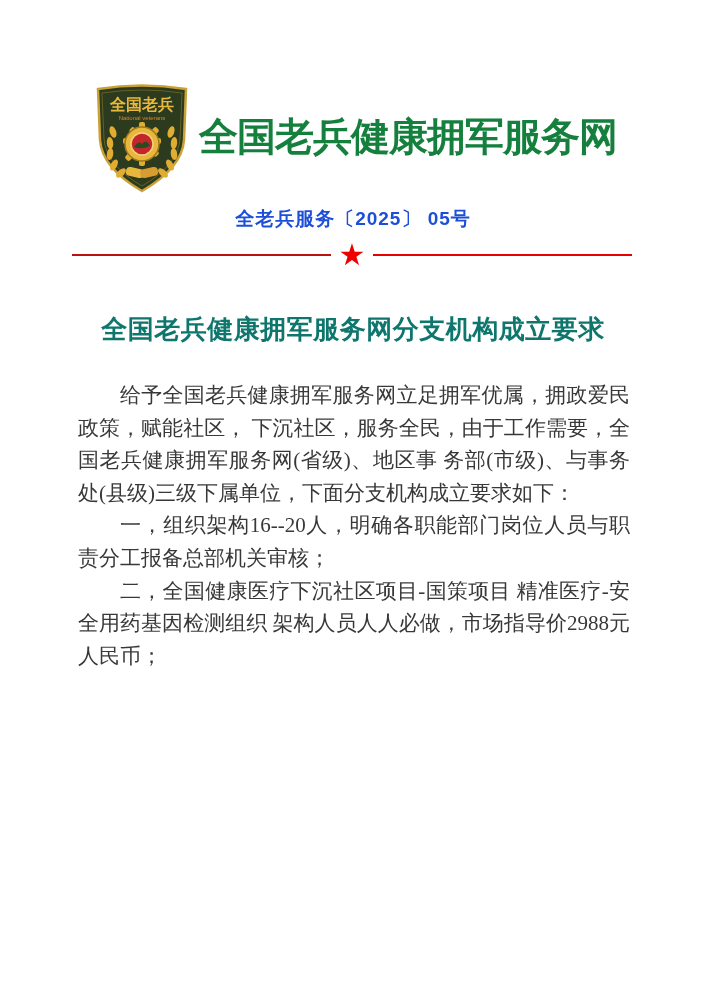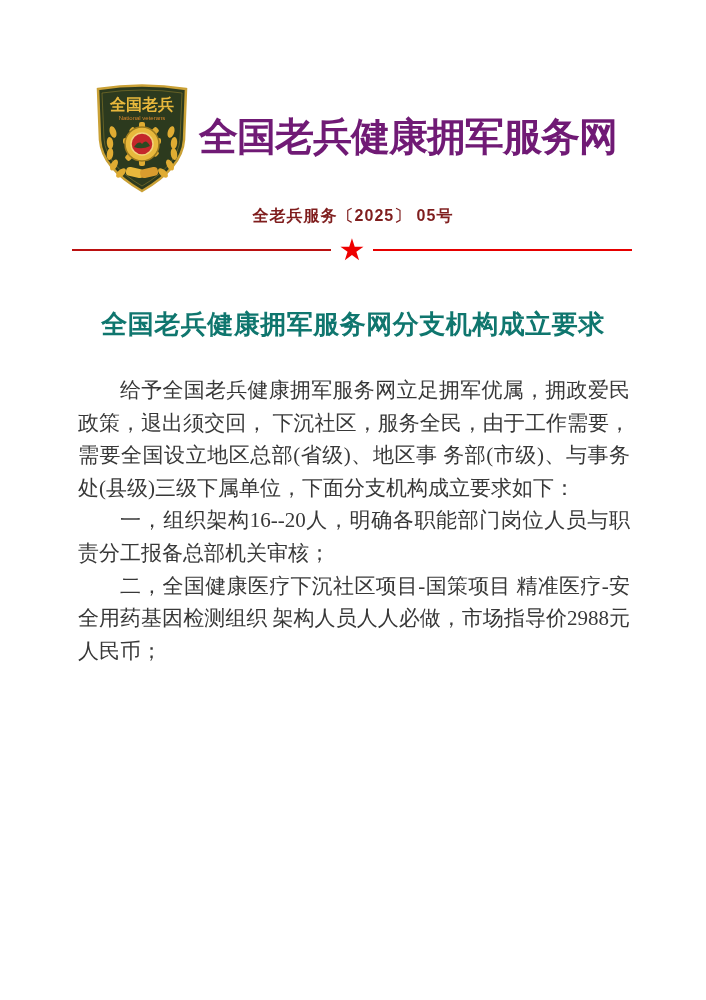--- a/index.html
+++ b/index.html
@@ -11,34 +11,34 @@
     overflow:hidden;
     margin:0 auto;
   }
   
   .header-row {
     display:flex; align-items:center; justify-content:center;
     padding-top:80px;
   }
   .badge { width:106px; height:114px; flex:0 0 auto; margin-right:4px; }
   .site-title {
-    color:#701a75;
+    color:#15803d;
     font-size:39px;
     font-weight:bold;
     letter-spacing:-1px;
     white-space:nowrap;
     font-family:"Liberation Serif","DejaVu Serif",serif;
   }
   .doc-number {
     text-align:center;
     margin-top:12px;
     font-family:"Liberation Sans","DejaVu Sans",sans-serif;
     font-weight:bold;
-    font-size:16px;
-    color:#7f1d1d;
+    font-size:19px;
+    color:#1d4ed8;
     letter-spacing:1px;
   }
   
   .divider {
     display:flex; align-items:center;
     margin:10px 74px 0 72px;
     height:26px;
   }
   .divider .seg-left  { flex:1; height:2px; background:#bb1111; }
   .divider .seg-right { flex:1; height:2px; background:#e60000; }
@@ -124,18 +124,18 @@
 
   <div class="divider">
     <div class="seg-left"></div>
     <div class="star">★</div>
     <div class="seg-right"></div>
   </div>
 
   <div class="doc-title">全国老兵健康拥军服务网分支机构成立要求</div>
 
   <div class="body-text">
-    <p>给予全国老兵健康拥军服务网立足拥军优属，拥政爱民政策，退出须交回， 下沉社区，服务全民，由于工作需要，需要全国设立地区总部(省级)、地区事 务部(市级)、与事务处(县级)三级下属单位，下面分支机构成立要求如下：</p>
+    <p>给予全国老兵健康拥军服务网立足拥军优属，拥政爱民政策，赋能社区， 下沉社区，服务全民，由于工作需要，全国老兵健康拥军服务网(省级)、地区事 务部(市级)、与事务处(县级)三级下属单位，下面分支机构成立要求如下：</p>
     <p>一，组织架构16--20人，明确各职能部门岗位人员与职责分工报备总部机关审核；</p>
     <p>二，全国健康医疗下沉社区项目-国策项目 精准医疗-安全用药基因检测组织 架构人员人人必做，市场指导价2988元人民币；</p>
   </div>
 
 </div>
 
 </body></html>

